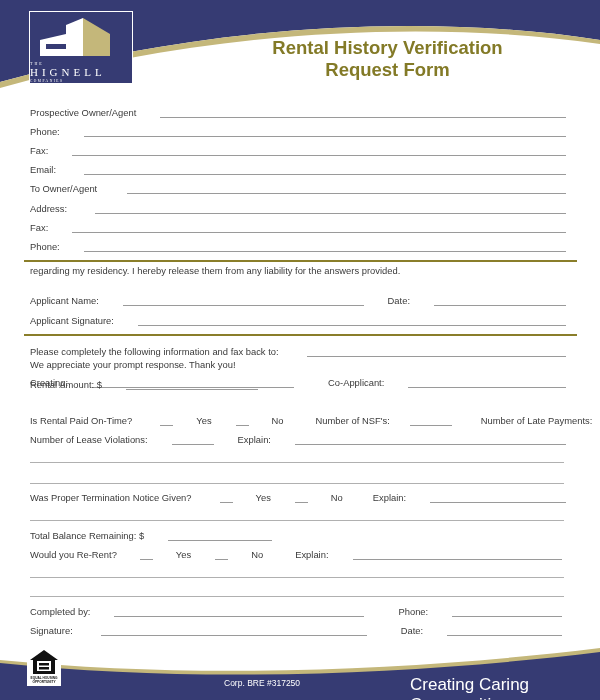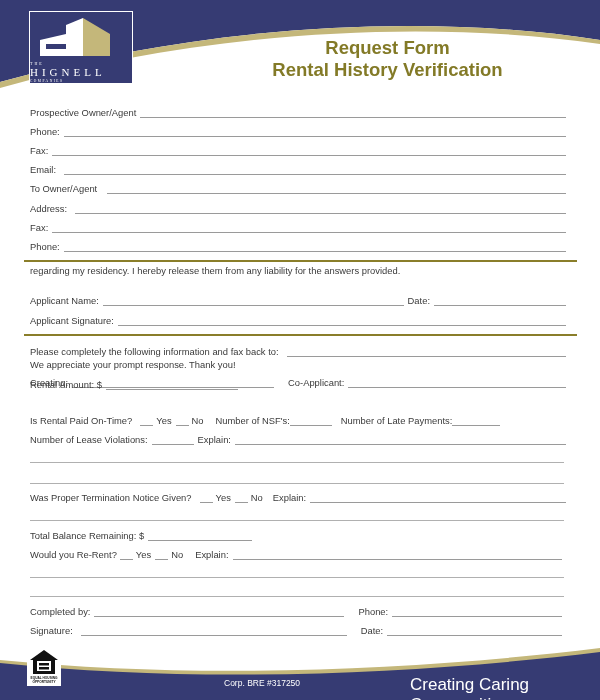--- a/index.html
+++ b/index.html
@@ -4,21 +4,21 @@
 <style>
   html,body{margin:0;padding:0;background:#fff;}
   body{width:600px;height:700px;position:relative;overflow:hidden;font-family:"Liberation Sans",sans-serif;color:#3a3a3a;}
   .hdr{position:absolute;left:0;top:0;width:600px;height:100px;}
   .logo{position:absolute;left:29px;top:11px;width:102px;height:71px;background:#363b73;border:1px solid #fff;}
   .logo-text{position:absolute;left:0;right:16px;text-align:left;color:#fff;font-family:"Liberation Serif",serif;}
   .lt1{top:49px;font-size:4px;letter-spacing:2px;}
   .lt2{top:54px;font-size:11px;letter-spacing:4px;}
   .lt3{top:67px;font-size:3.5px;letter-spacing:1.5px;}
   .title{position:absolute;left:200px;width:375px;top:37px;text-align:center;color:#837a27;font-weight:bold;font-size:18.5px;line-height:22px;}
-  .row{position:absolute;left:30px;right:34px;height:14px;font-size:9.4px;line-height:14px;display:flex;align-items:flex-end;white-space:nowrap;}
+  .row{position:absolute;left:30px;right:34px;height:14px;font-size:9.4px;line-height:14px;display:flex;align-items:flex-end;white-space:nowrap;gap:20px;}
   .lbl{flex:none;padding-right:4px;}
   .blank{flex:1;border-bottom:1px solid #9a9a9a;height:11px;margin-bottom:2px;}
   .fixed{flex:none;border-bottom:1px solid #9a9a9a;height:11px;margin-bottom:2px;}
   .sep{position:absolute;left:24px;width:553px;height:2px;background:#8a7e2a;}
   .para{position:absolute;left:30px;width:545px;font-size:9.4px;line-height:13px;}
   .fline{position:absolute;left:30px;width:534px;border-bottom:1px solid #b0b0b0;height:0;}
   .ftr{position:absolute;left:0;top:630px;width:552px;height:70px;}
   .eho{position:absolute;left:27px;top:648px;width:34px;height:38px;background:#fff;}
   .ftr-text{position:absolute;color:#fff;}
 </style>
@@ -35,22 +35,22 @@
       <polygon points="53,6 80,22 80,44 53,44" fill="#c4b77a"></polygon>
       <polygon points="36,13 53,6 53,44 36,44" fill="#ffffff"></polygon>
       <polygon points="10,28 36,22 36,44 10,44" fill="#ffffff"></polygon>
       <rect x="16" y="32" width="20" height="5" fill="#363b73"></rect>
     </svg>
     <div class="logo-text lt1">THE</div>
     <div class="logo-text lt2">HIGNELL</div>
     <div class="logo-text lt3">COMPANIES</div>
   </div>
   <div class="title">
+    <div>Rental History Verification</div>
     <div>Request Form</div>
-    <div>Rental History Verification</div>
   </div>
 </div>
 
 <div class="row" style="top:106px">
   <span class="lbl">Prospective Owner/Agent</span>
   <span class="blank"></span>
 </div>
 <div class="row" style="top:125px">
   <span class="lbl">Phone:</span>
   <span class="blank"></span>

